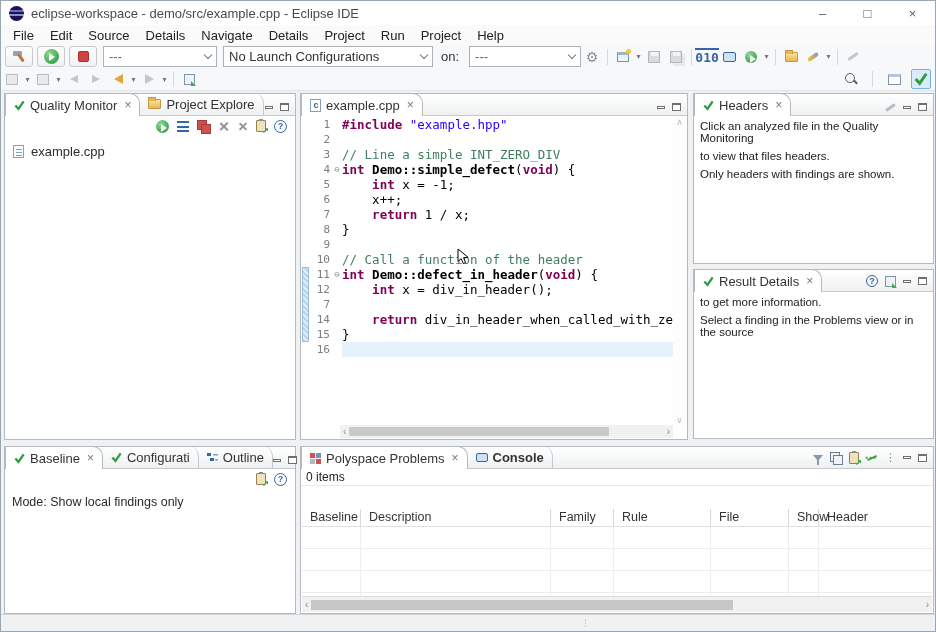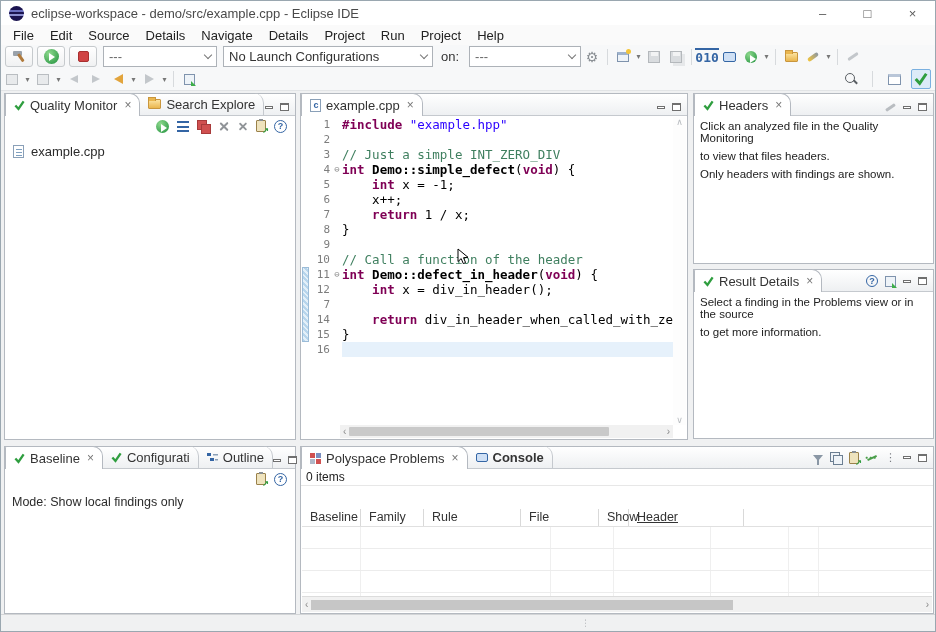--- a/index.html
+++ b/index.html
@@ -285,21 +285,21 @@
     <div class="tabbar">
       <span class="tab active">
         <svg width="11" height="11" viewBox="0 0 16 16">
             <path d="M2 8 L6.5 13 L14 2" stroke="#2f9e3f" stroke-width="3.4" fill="none"></path>
           </svg>
         <span>Quality Monitor</span>
         <span class="close">×</span>
       </span>
       <span class="tab">
         <span class="i-folder"></span>
-        <span>Search Explore</span>
+        <span>Project Explore</span>
       </span>
       <span class="panel-btns">
         <span class="btn-min">
             <i></i>
           </span>
         <span class="btn-max">
             <i></i>
           </span>
       </span>
     </div>
@@ -332,21 +332,21 @@
         <span class="btn-max">
             <i></i>
           </span>
       </span>
     </div>
     <div class="editor-content">
       <div class="range-bar"></div>
       <div class="code-area" id="code-area">
           <div class="cl"><span class="ln">1</span><span class="fold"></span><span class="src"><span class="tk-kw">#include</span><span class="tk-plain"> </span><span class="tk-str">"example.hpp"</span></span></div>
           <div class="cl"><span class="ln">2</span><span class="fold"></span><span class="src"></span></div>
-          <div class="cl"><span class="ln">3</span><span class="fold"></span><span class="src"><span class="tk-com">// Just a simple INT_ZERO_DIV</span></span></div>
+          <div class="cl"><span class="ln">3</span><span class="fold"></span><span class="src"><span class="tk-com">// Line a simple INT_ZERO_DIV</span></span></div>
           <div class="cl"><span class="ln">4</span><span class="fold">⊖</span><span class="src"><span class="tk-kw">int</span><span class="tk-plain"> </span><span class="tk-fn">Demo::simple_defect</span><span class="tk-plain">(</span><span class="tk-kw">void</span><span class="tk-plain">) {</span></span></div>
           <div class="cl"><span class="ln">5</span><span class="fold"></span><span class="src"><span class="tk-plain">    </span><span class="tk-kw">int</span><span class="tk-plain"> x = -1;</span></span></div>
           <div class="cl"><span class="ln">6</span><span class="fold"></span><span class="src"><span class="tk-plain">    x++;</span></span></div>
           <div class="cl"><span class="ln">7</span><span class="fold"></span><span class="src"><span class="tk-plain">    </span><span class="tk-kw">return</span><span class="tk-plain"> 1 / x;</span></span></div>
           <div class="cl"><span class="ln">8</span><span class="fold"></span><span class="src"><span class="tk-plain">}</span></span></div>
           <div class="cl"><span class="ln">9</span><span class="fold"></span><span class="src"></span></div>
           <div class="cl"><span class="ln">10</span><span class="fold"></span><span class="src"><span class="tk-com">// Call a function of the header</span></span></div>
           <div class="cl"><span class="ln">11</span><span class="fold">⊖</span><span class="src"><span class="tk-kw">int</span><span class="tk-plain"> </span><span class="tk-fn">Demo::defect_in_header</span><span class="tk-plain">(</span><span class="tk-kw">void</span><span class="tk-plain">) {</span></span></div>
           <div class="cl"><span class="ln">12</span><span class="fold"></span><span class="src"><span class="tk-plain">    </span><span class="tk-kw">int</span><span class="tk-plain"> x = div_in_header();</span></span></div>
           <div class="cl"><span class="ln">7</span><span class="fold"></span><span class="src"></span></div>
@@ -406,22 +406,22 @@
         <span class="i-lastedit"></span>
         <span class="btn-min">
             <i></i>
           </span>
         <span class="btn-max">
             <i></i>
           </span>
       </span>
     </div>
     <div class="info-text" id="details-lines">
+        <div>to get more information.</div>
         <div>Select a finding in the Problems view or in the source</div>
-        <div>to get more information.</div>
       </div>
   </div>
 
   <div class="panel" style="left:3px; top:445px; width:292px; height:168px;">
     <div class="tabbar">
       <span class="tab active">
         <svg width="11" height="11" viewBox="0 0 16 16">
             <path d="M2 8 L6.5 13 L14 2" stroke="#2f9e3f" stroke-width="3.4" fill="none"></path>
           </svg>
         <span>Baseline</span>
@@ -475,25 +475,26 @@
           </span>
         <span class="btn-max">
             <i></i>
           </span>
       </span>
     </div>
     <div class="items-row">0 items</div>
     <div class="ptable">
       <div class="thead" id="ptable-head">
           <div class="th" style="width: 59px;">Baseline</div>
+          <div class="th" style="width: 190px;">Description</div>
           <div class="th" style="width: 63px;">Family</div>
           <div class="th" style="width: 97px;">Rule</div>
           <div class="th" style="width: 78px;">File</div>
           <div class="th" style="width: 30px;">Show</div>
-          <div class="th" style="width: 115px; text-decoration: underline;">Header</div>
+          <div class="th" style="width: 115px;">Header</div>
         </div>
       <div id="ptable-body">
           <div class="trow">
             <div class="td" style="width: 59px;"></div>
             <div class="td" style="width: 190px;"></div>
             <div class="td" style="width: 63px;"></div>
             <div class="td" style="width: 97px;"></div>
             <div class="td" style="width: 78px;"></div>
             <div class="td" style="width: 30px;"></div>
             <div class="td" style="width: 115px;"></div>

